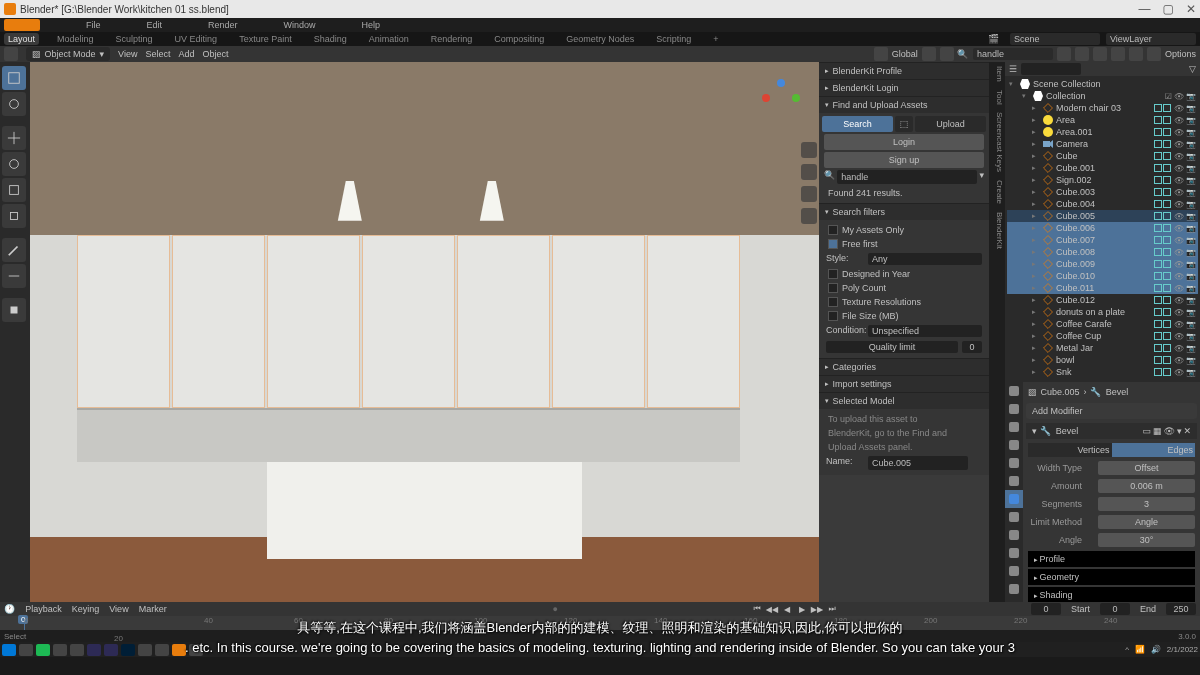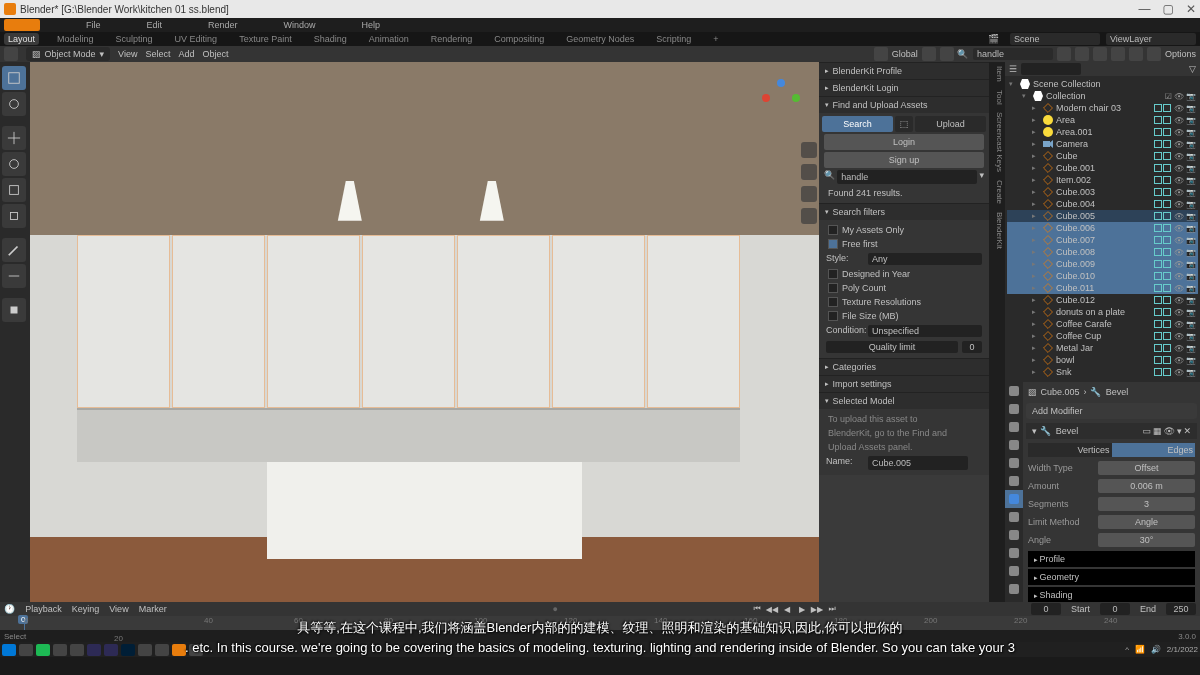--- a/index.html
+++ b/index.html
@@ -114,21 +114,21 @@
 .prop-tabs .ptab .pi { width: 10px; height: 10px; background: #888; border-radius: 2px; }
 .prop-content { flex: 1; padding: 3px; overflow: hidden; }
 .prop-content .breadcrumb { display: flex; gap: 4px; padding: 2px; align-items: center; }
 .prop-content .add-mod { background: #3a3a3a; padding: 3px 6px; margin: 4px 0; cursor: pointer; text-align: left; border-radius: 3px; }
 .prop-content .mod-header { background: #2d2d2d; padding: 3px 6px; display: flex; align-items: center; gap: 4px; }
 .prop-content .mod-body { padding: 2px; }
 .prop-content .edge-tabs { display: flex; margin: 2px 0; }
 .prop-content .edge-tabs .et { flex: 1; padding: 2px; text-align: right; background: #2a2a2a; cursor: pointer; }
 .prop-content .edge-tabs .et.active { background: #4d7299; }
 .prop-content .prop-row { display: flex; padding: 2px 0; align-items: center; }
-.prop-content .prop-row .label { width: 70px; text-align: left; padding-right: 16px; color: #999; }
+.prop-content .prop-row .label { width: 70px; text-align: right; padding-right: 16px; color: #999; }
 .prop-content .prop-row .value { flex: 1; background: #555; padding: 2px 6px; border-radius: 2px; text-align: center; }
 .prop-content .sub-panel { background: #000000; padding: 3px 6px; margin: 2px 0; cursor: pointer; }
 .prop-content .sub-panel::before { content: "▸ "; font-size: 7px; }
 
 
 .timeline-area { height: 28px; background: #2a2a2a; display: flex; flex-direction: column; }
 .timeline-header { height: 14px; background: #343434; display: flex; align-items: center; padding: 0 4px; gap: 10px; font-size: 9px; }
 .timeline-header .playback-controls { margin: 0 auto; display: flex; gap: 3px; }
 .timeline-header .pc-btn { width: 12px; height: 10px; display: flex; align-items: center; justify-content: center; font-size: 8px; cursor: pointer; }
 .timeline-header .frame-input { background: #222; border: none; color: #bbb; font-size: 9px; width: 30px; padding: 1px 4px; text-align: center; border-radius: 2px; }
@@ -488,21 +488,21 @@
             </span>
             <span class="vis-icons">
               <span>👁</span>
               <span>📷</span>
             </span>
           </div>
           <div class="tree-item">
             <span class="indent" style="width:20px"></span>
             <span class="arrow">▸</span>
             <span class="obj-icon mesh"></span>
-            <span class="name">Item.002</span>
+            <span class="name">Sign.002</span>
             <span class="mod-icons">
               <span class="mi"></span>
               <span class="mi"></span>
             </span>
             <span class="vis-icons">
               <span>👁</span>
               <span>📷</span>
             </span>
           </div>
           <div class="tree-item">

